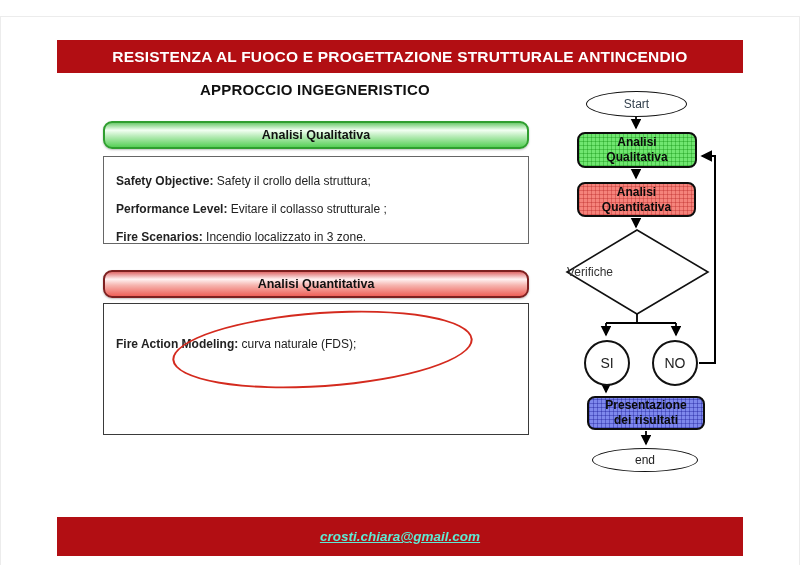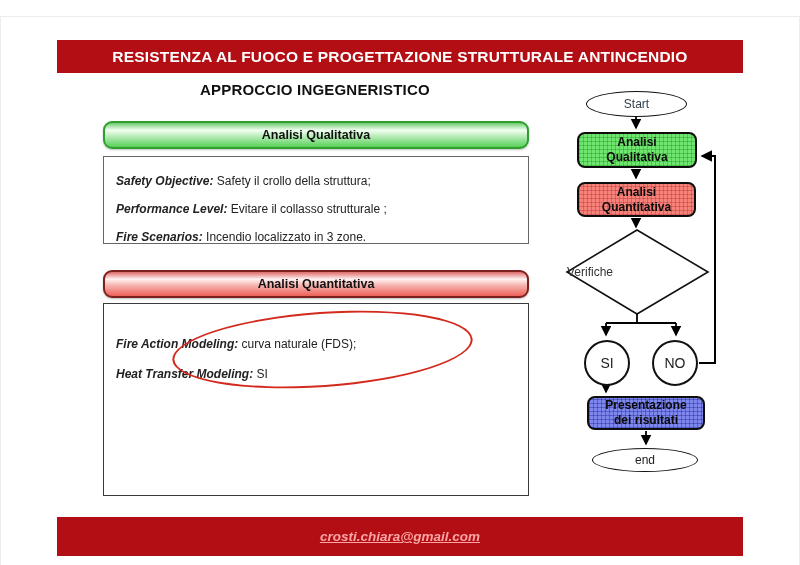--- a/index.html
+++ b/index.html
@@ -15,21 +15,21 @@
     position:absolute; left:57px; width:686px; background:#b20e13;
     display:flex; align-items:center; justify-content:center;
   }
   .banner.top { top:24px; height:33px; }
   .banner.bottom { top:501px; height:39px; }
   .banner-title {
     color:#ffffff; font-weight:bold; font-size:15.5px; letter-spacing:.2px;
     white-space:nowrap;
   }
   .email-link {
-    color:#fca5a5; font-style:italic; font-weight:bold; font-size:13.5px;
+    color:#5eead4; font-style:italic; font-weight:bold; font-size:13.5px;
     text-decoration:underline; cursor:pointer;
   }
   .subtitle {
     position:absolute; left:200px; top:65px; width:400px; text-align:left;
     font-weight:bold; font-size:15px; color:#101010; letter-spacing:.2px;
   }
   
   .pill {
     position:absolute; left:103px; width:426px; height:28px;
     border-radius:9px; display:flex; align-items:center; justify-content:center;
@@ -43,26 +43,26 @@
   .pill.red {
     border:2px solid #7d2020; top:254px;
     background:linear-gradient(180deg,#de6a6a 0%,#fff2f2 30%,#f6b5b0 55%,#ee6058 100%);
   }
   
   .txtbox {
     position:absolute; left:103px; width:426px; background:#fff;
     font-size:12px; color:#222; padding:4px 12px;
   }
   .txtbox.one { top:140px; height:88px; border:1px solid #666; }
-  .txtbox.two { top:287px; height:193px; border:1px solid #3a3a3a; }
+  .txtbox.two { top:287px; height:132px; border:1px solid #3a3a3a; }
   .txtbox p { line-height:16px; }
   .txtbox.one p { margin-top:12px; }
   .txtbox.two p { margin-top:14px; }
   .txtbox.two p:first-child { margin-top:28px; }
-  .lbl { font-weight:bold; font-style:italic; }
+  .lbl { font-weight:bold; }
   
   .annotation {
     position:absolute; left:172px; top:296px; width:301px; height:75px;
     border:2.5px solid #d42a1e; border-radius:50%;
     transform:rotate(-4deg); z-index:5;
   }
   
   .fc-svg { position:absolute; left:0; top:0; z-index:1; pointer-events:none; }
   .node {
     position:absolute; z-index:2; display:flex; align-items:center; justify-content:center;
@@ -129,21 +129,20 @@
     <p><b class="lbl">Performance Level:</b> <span>Evitare il collasso strutturale ;</span></p>
     <p><b class="lbl">Fire Scenarios:</b> <span>Incendio localizzato in 3 zone.</span></p>
   </div>
 
   <div class="pill red">
     <span>Analisi Quantitativa</span>
   </div>
 
   <div class="txtbox two">
     <p><b class="lbl">Fire Action Modeling:</b> <span>curva naturale (FDS);</span></p>
-    <p><b class="lbl">Heat Transfer Modeling:</b> <span>SI</span></p>
   </div>
 
   <div class="annotation"></div>
 
   <svg class="fc-svg" width="800" height="565">
     <defs>
       <marker id="arr" markerWidth="8" markerHeight="8" refX="5.2" refY="3" orient="auto">
         <path d="M0,0 L6,3 L0,6 z" fill="#000"></path>
       </marker>
     </defs>

